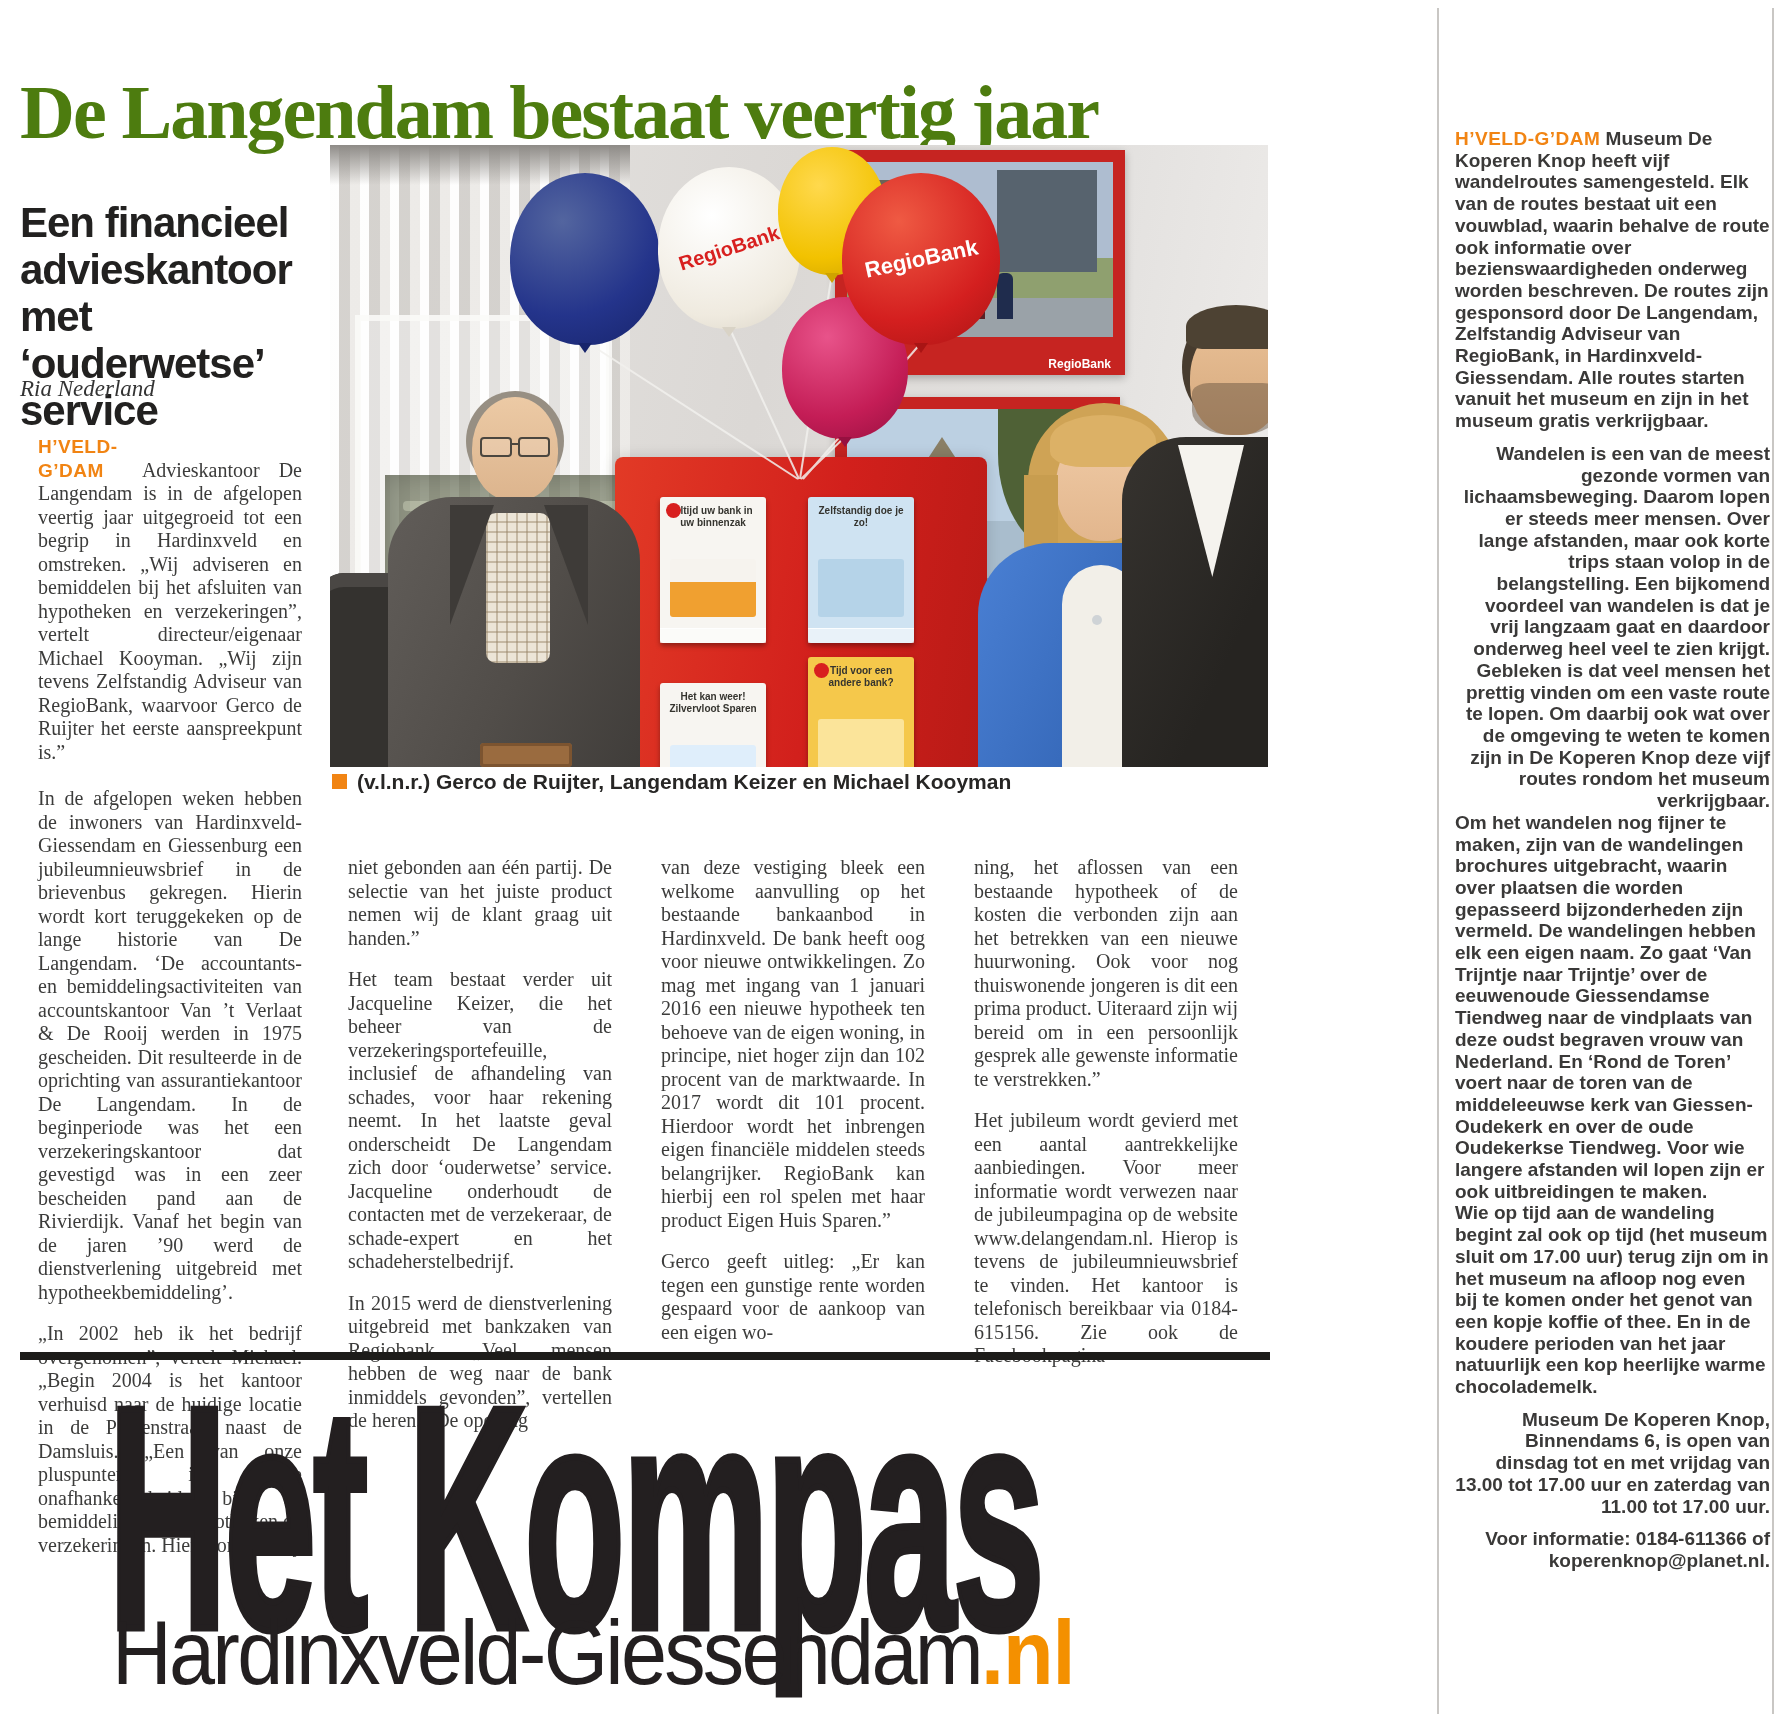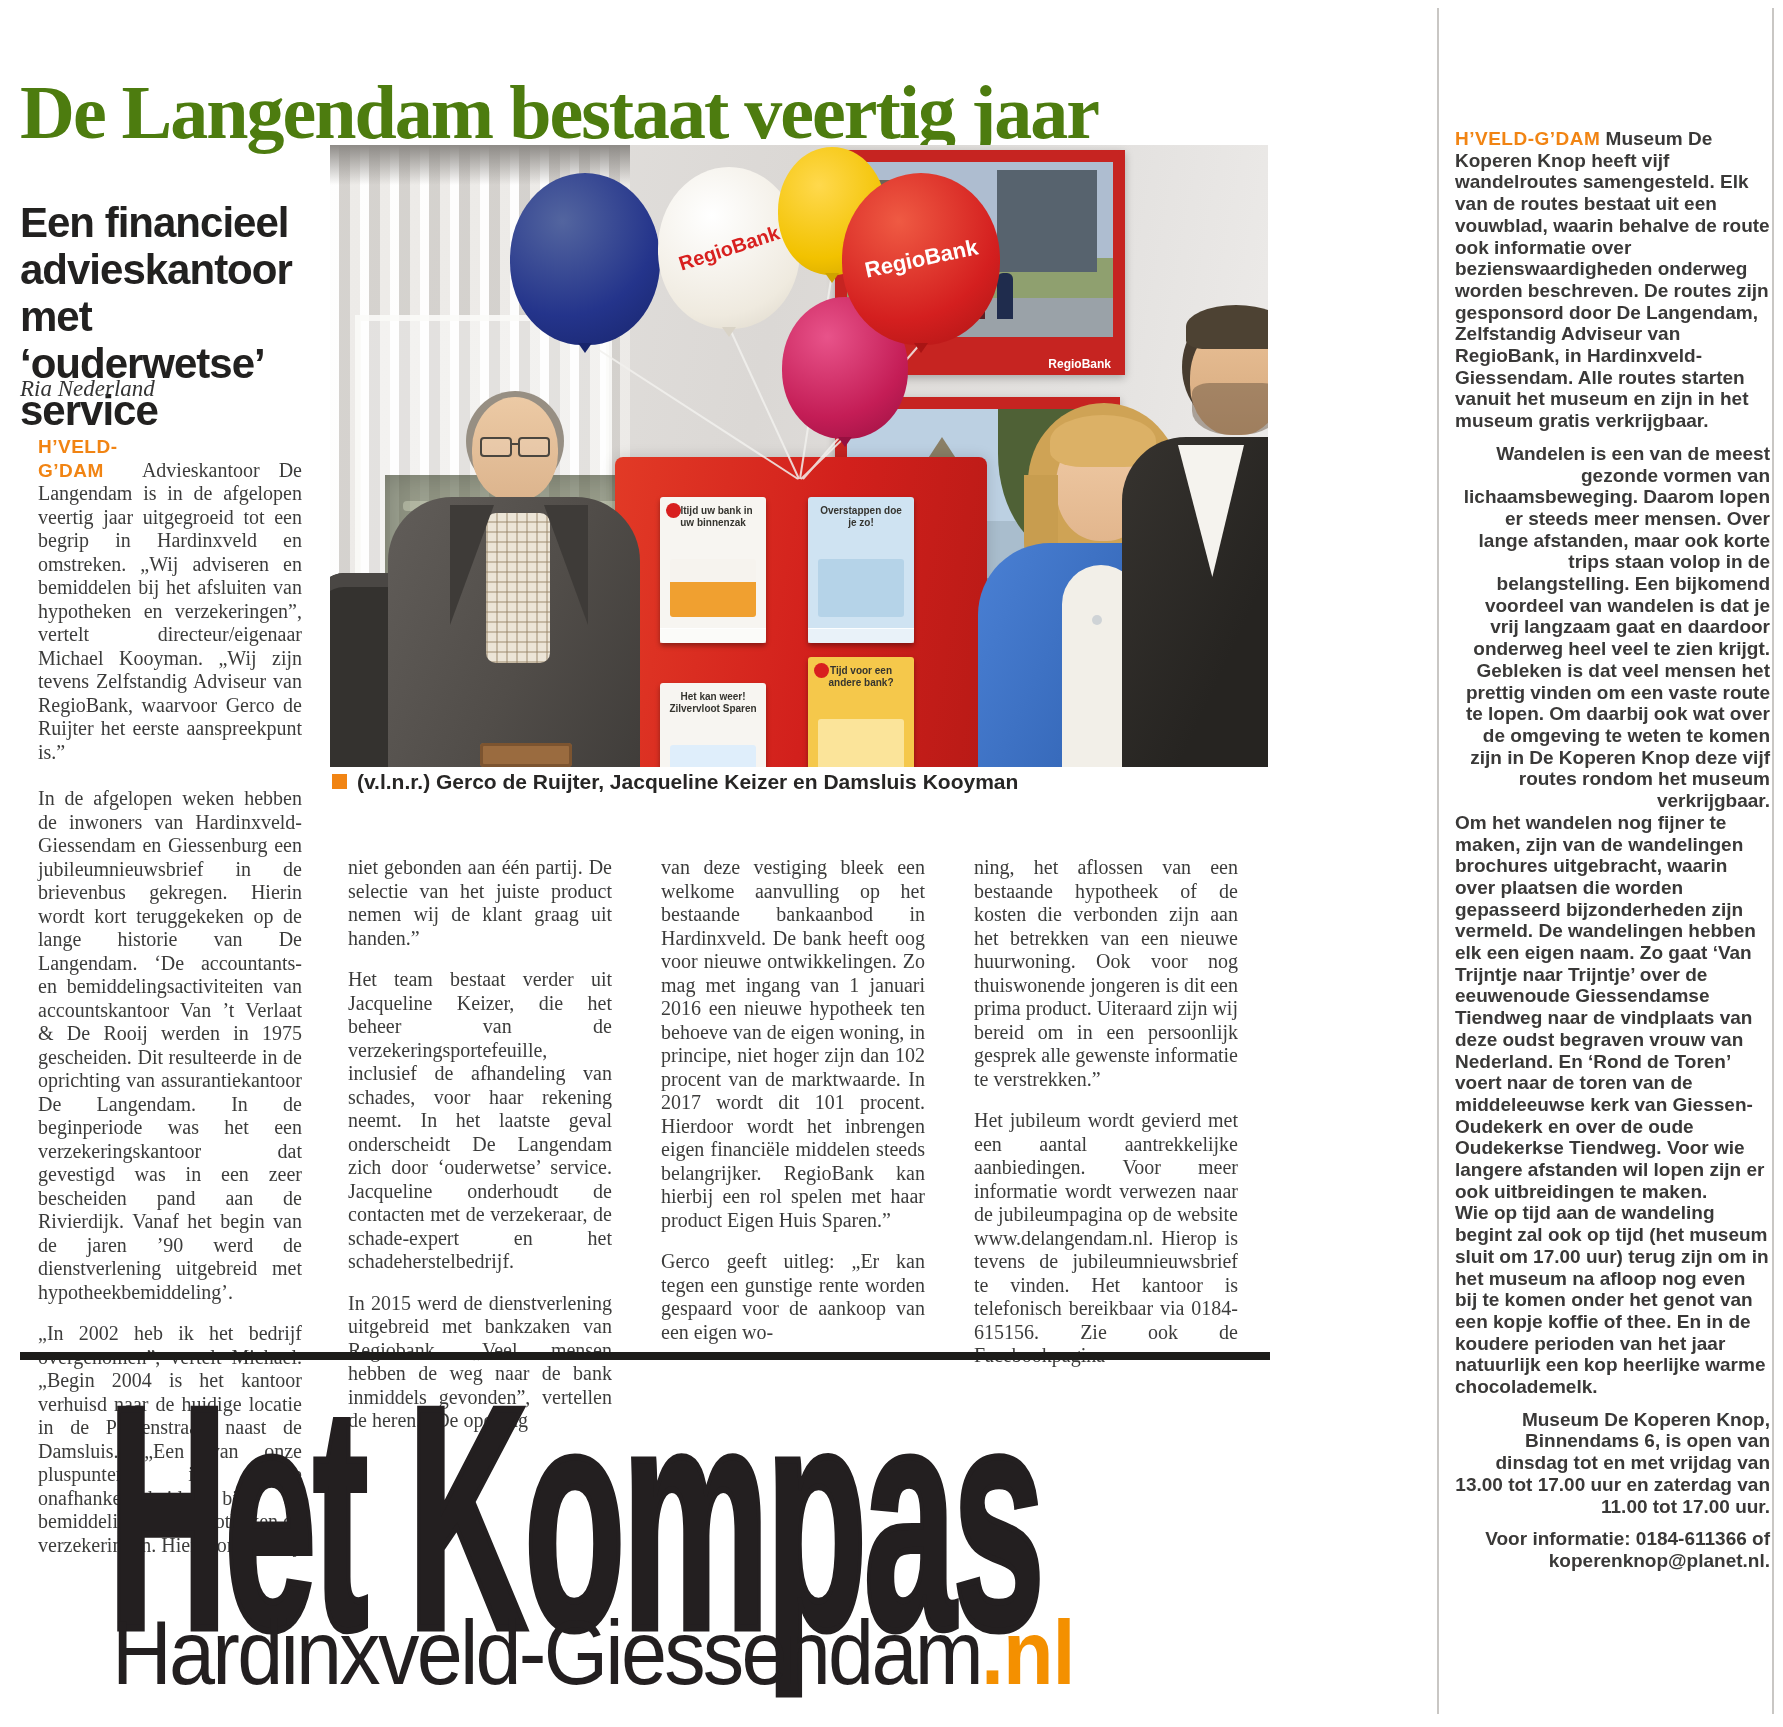--- a/index.html
+++ b/index.html
@@ -245,21 +245,21 @@
         <i class="knot"></i>
       </div>
 
     <div class="brochure" id="bro1">
       <i class="badge"></i>
       <span class="btitle">Altijd uw bank in uw binnenzak</span>
       <i class="art"></i>
       <i class="lip"></i>
     </div>
     <div class="brochure" id="bro2">
-      <span class="btitle">Overstappen doe je zo!</span>
+      <span class="btitle">Zelfstandig doe je zo!</span>
       <i class="art"></i>
       <i class="lip"></i>
     </div>
     <div class="brochure" id="bro3">
       <span class="btitle">Het kan weer! Zilvervloot Sparen</span>
       <i class="art"></i>
 
     </div>
     <div class="brochure" id="bro4">
       <i class="badge"></i>
@@ -292,21 +292,21 @@
 
     <div class="person-part" id="m-hairback"></div>
     <div class="person-part" id="m-head"></div>
     <div class="person-part" id="m-beard"></div>
     <div class="person-part" id="m-hairtop"></div>
     <div class="person-part" id="m-body"></div>
     <div class="person-part" id="m-shirt"></div>
   </div>
 
   <div class="caption">
-    <span class="bullet"></span><span>(v.l.n.r.) Gerco de Ruijter, Jacqueline Keizer en Damsluis Kooyman</span>
+    <span class="bullet"></span><span>(v.l.n.r.) Gerco de Ruijter, Langendam Keizer en Michael Kooyman</span>
   </div>
 
   <div class="colbody" id="col2">
     <p>niet gebonden aan één partij. De selectie van het juiste product nemen wij de klant graag uit handen.”</p>
     <p>Het team bestaat verder uit Jacqueline Keizer, die het beheer van de verzekeringsportefeuille, inclusief de afhandeling van schades, voor haar rekening neemt. In het laatste geval onderscheidt De Langendam zich door ‘ouderwetse’ service. Jacqueline onderhoudt de contacten met de verzekeraar, de schade-expert en het schadeherstelbedrijf.</p>
     <p>In 2015 werd de dienstverlening uitgebreid met bankzaken van Regiobank. „Veel mensen hebben de weg naar de bank inmiddels gevonden”, vertellen de heren. „De opening</p>
   </div>
   <div class="colbody" id="col3">
     <p>van deze vestiging bleek een welkome aanvulling op het bestaande bankaanbod in Hardinxveld. De bank heeft oog voor nieuwe ontwikkelingen. Zo mag met ingang van 1 januari 2016 een nieuwe hypotheek ten behoeve van de eigen woning, in principe, niet hoger zijn dan 102 procent van de marktwaarde. In 2017 wordt dit 101 procent. Hierdoor wordt het inbrengen eigen financiële middelen steeds belangrijker. RegioBank kan hierbij een rol spelen met haar product Eigen Huis Sparen.”</p>
     <p>Gerco geeft uitleg: „Er kan tegen een gunstige rente worden gespaard voor de aankoop van een eigen wo-</p>

